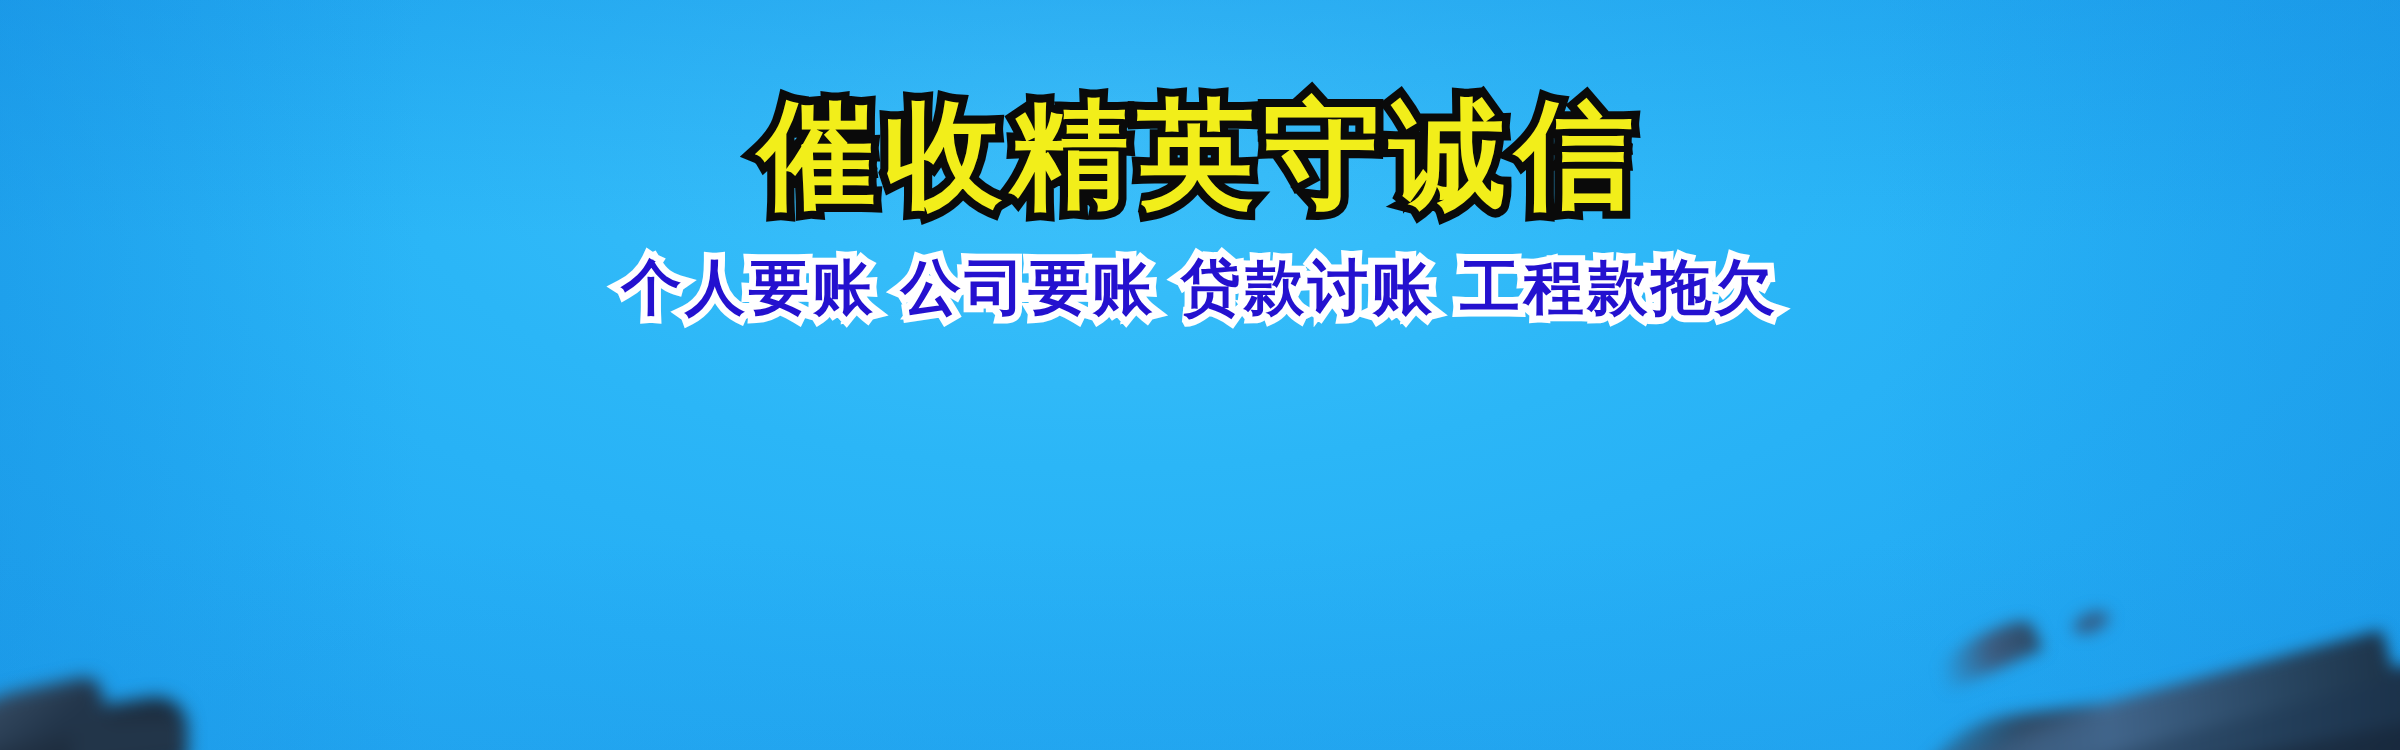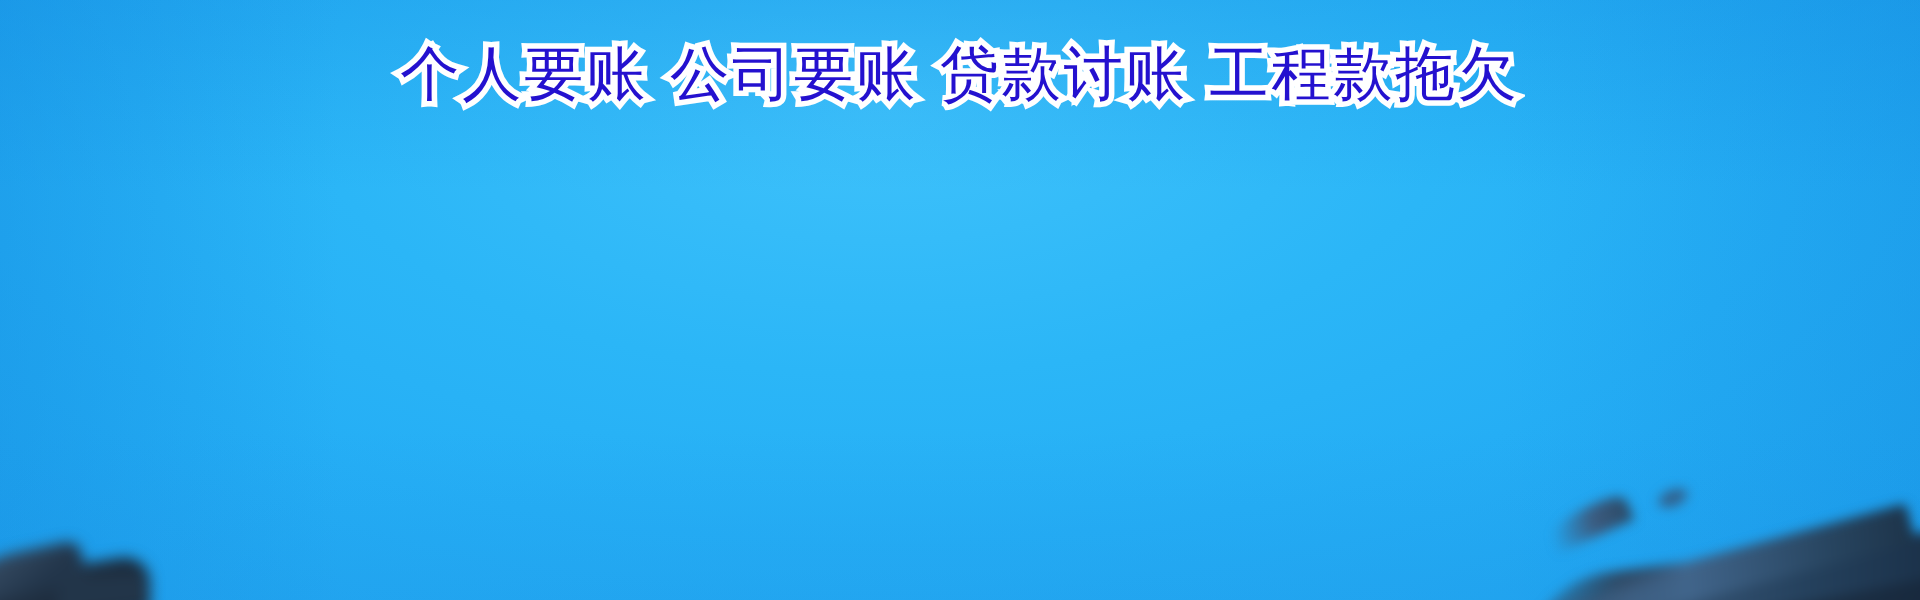--- a/index.html
+++ b/index.html
@@ -157,24 +157,24 @@
     font-weight: 700;
     letter-spacing: 7px;
     color: #f2ee1a;
     -webkit-text-stroke: 13px #0a0a0a;
     paint-order: stroke fill;
     white-space: nowrap;
     text-rendering: geometricPrecision;
   }
 
   .subline {
-    margin-top: 44px;
-    font-size: 59px;
+    margin-top: 34px;
+    font-size: 48px;
     line-height: 1;
-    font-weight: 400;
+    font-weight: 700;
     letter-spacing: 3px;
     color: #2411cf;
     -webkit-text-stroke: 11px #ffffff;
     paint-order: stroke fill;
     white-space: nowrap;
   }
 
   .tagline {
     margin-top: 40px;
     font-size: 46px;
@@ -203,16 +203,17 @@
 
   <div class="roof-right">
     <div class="rr-base"></div>
     <div class="rr-eave"></div>
     <div class="rr-eave2"></div>
     <div class="rr-tip"></div>
     <div class="rr-speck"></div>
   </div>
 
   <div class="text-stack">
+    <div class="headline">催收精英守诚信</div>
     <div class="subline">个人要账 公司要账 贷款讨账 工程款拖欠</div>
   </div>
 
 </div>
 
 </body></html>

